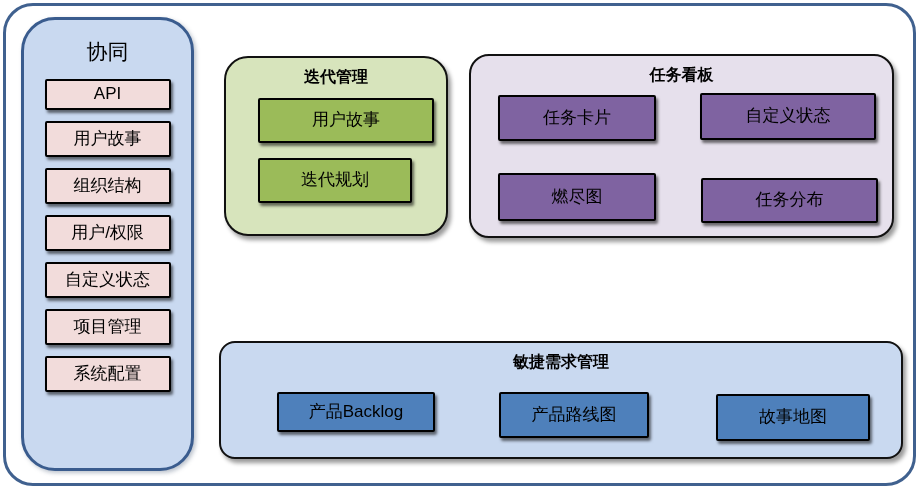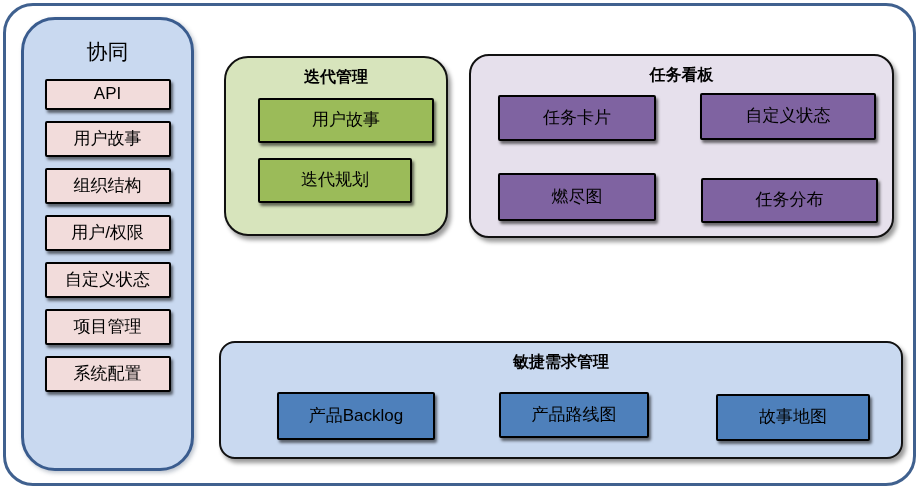--- a/index.html
+++ b/index.html
@@ -64,21 +64,21 @@
   .n-taskcard   { left: 27px;  top: 39px;  width: 158px; height: 46px; }
   .n-customstat { left: 229px; top: 37px;  width: 176px; height: 47px; }
   .n-burndown   { left: 27px;  top: 117px; width: 158px; height: 48px; }
   .n-taskdist   { left: 230px; top: 122px; width: 177px; height: 45px; }
 
   .group-agile {
     left: 213px; top: 302px; width: 684px; height: 118px;
     background: #c9d9f0; border-radius: 16px; margin-top: 33px;
   }
   .group-agile .node { background: #4e80bb; }
-  .n-backlog    { left: 56px;  top: 49px; width: 158px; height: 48px; }
+  .n-backlog    { left: 56px;  top: 49px; width: 158px; height: 40px; }
   .n-roadmap    { left: 278px; top: 49px; width: 150px; height: 46px; }
   .n-storymap   { left: 495px; top: 51px; width: 154px; height: 47px; }
 </style>
 </head>
 <body>
 
 <div class="frame">
 
   <div class="sidebar">
     <div class="sidebar-title">协同</div>

